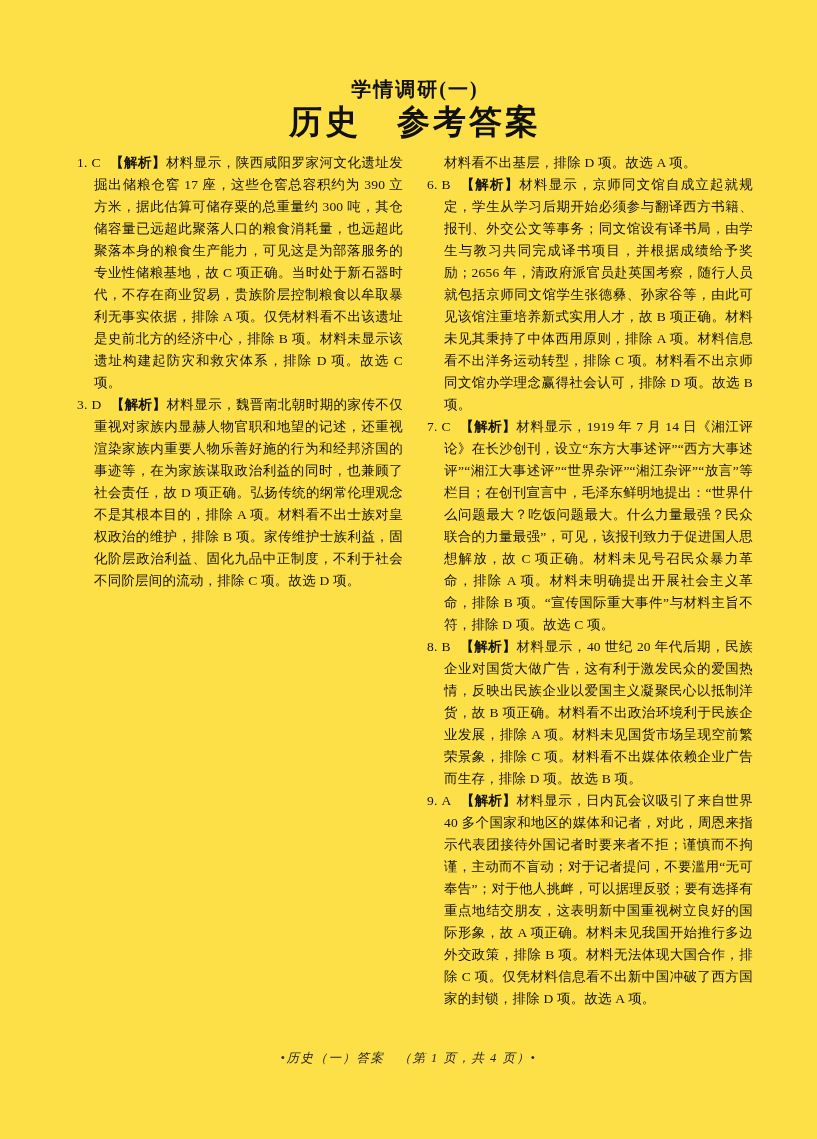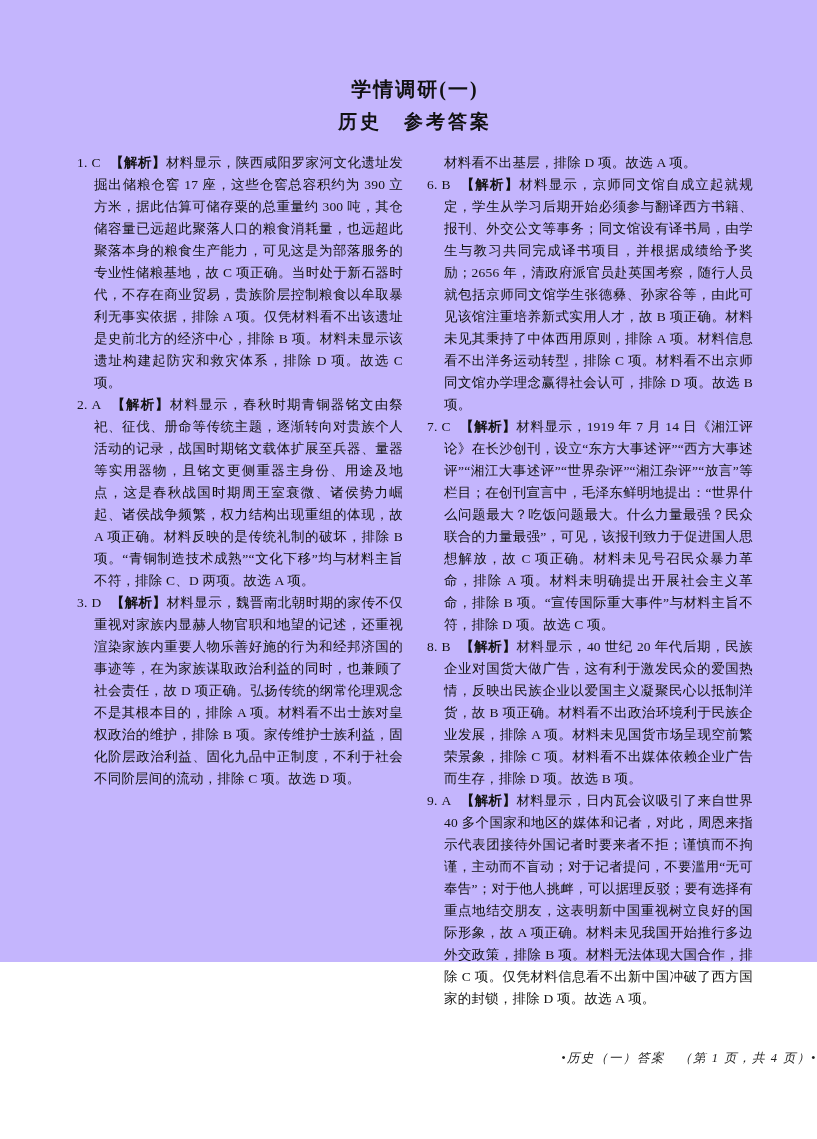--- a/index.html
+++ b/index.html
@@ -8,37 +8,37 @@
     background: #ffffff;
     width: 817px;
     height: 1139px;
     overflow: hidden;
     font-family: "Liberation Serif", "DejaVu Serif", serif;
     color: #111111;
   }
   .page {
     position: relative;
     width: 817px;
-    height: 962px;
-    background: #c4b5fd;
+    height: 1139px;
+    background: #fde047;
     box-sizing: border-box;
     padding: 76px 64px 0 77px;
   }
   .doc-title {
     margin: 0;
     text-align: center;
     font-size: 20px;
     font-weight: bold;
     letter-spacing: 2px;
     line-height: 26px;
   }
   .doc-subtitle {
     margin: 4px 0 0 0;
     text-align: center;
-    font-size: 19px;
+    font-size: 33px;
     font-weight: bold;
     letter-spacing: 3px;
     line-height: 32px;
   }
   .columns {
     display: flex;
     gap: 24px;
     margin-top: 14px;
   }
   .col {
@@ -59,42 +59,41 @@
     text-indent: 0;
   }
   .num { margin-right: 4px; }
   .ans { margin-right: 9px; }
   .label { font-weight: bold; }
   .footer {
     position: absolute;
     top: 1050px;
     left: 0;
     width: 817px;
-    text-align: right;
+    text-align: center;
     font-size: 12.5px;
     font-style: italic;
     letter-spacing: 1.5px;
     color: #222222;
   }
 </style>
 </head>
 <body>
 
 <div class="page">
 
   <h1 class="doc-title">学情调研(一)</h1>
   <h2 class="doc-subtitle">历史　参考答案</h2>
 
   <div class="columns">
 
     <div class="col">
 
         <p class="item"><span class="num">1.</span><span class="ans">C</span><span class="label">【解析】</span><span>材料显示，陕西咸阳罗家河文化遗址发掘出储粮仓窖 17 座，这些仓窖总容积约为 390 立方米，据此估算可储存粟的总重量约 300 吨，其仓储容量已远超此聚落人口的粮食消耗量，也远超此聚落本身的粮食生产能力，可见这是为部落服务的专业性储粮基地，故 C 项正确。当时处于新石器时代，不存在商业贸易，贵族阶层控制粮食以牟取暴利无事实依据，排除 A 项。仅凭材料看不出该遗址是史前北方的经济中心，排除 B 项。材料未显示该遗址构建起防灾和救灾体系，排除 D 项。故选 C 项。</span></p>
 
-        <p class="item"><span class="num">2.</span><span class="ans">A</span><span class="label">【解析】</span><span>材料显示，春秋时期青铜器铭文由祭祀、征伐、册命等传统主题，逐渐转向对贵族个人活动的记录，战国时期铭文载体扩展至兵器、量器等实用器物，且铭文更侧重器主身份、用途及地点，这是春秋战国时期周王室衰微、诸侯势力崛起、诸侯战争频繁，权力结构出现重组的体现，故 A 项正确。材料反映的是传统礼制的破坏，排除 B 项。“青铜制造技术成熟”“文化下移”均与材料主旨不符，排除 C、D 两项。故选 A 项。</span></p>
 
         <p class="item"><span class="num">3.</span><span class="ans">D</span><span class="label">【解析】</span><span>材料显示，魏晋南北朝时期的家传不仅重视对家族内显赫人物官职和地望的记述，还重视渲染家族内重要人物乐善好施的行为和经邦济国的事迹等，在为家族谋取政治利益的同时，也兼顾了社会责任，故 D 项正确。弘扬传统的纲常伦理观念不是其根本目的，排除 A 项。材料看不出士族对皇权政治的维护，排除 B 项。家传维护士族利益，固化阶层政治利益、固化九品中正制度，不利于社会不同阶层间的流动，排除 C 项。故选 D 项。</span></p>
 
 
       </div>
 
     <div class="col">
       <p class="item cont">材料看不出基层，排除 D 项。故选 A 项。</p>
       <div>
 

